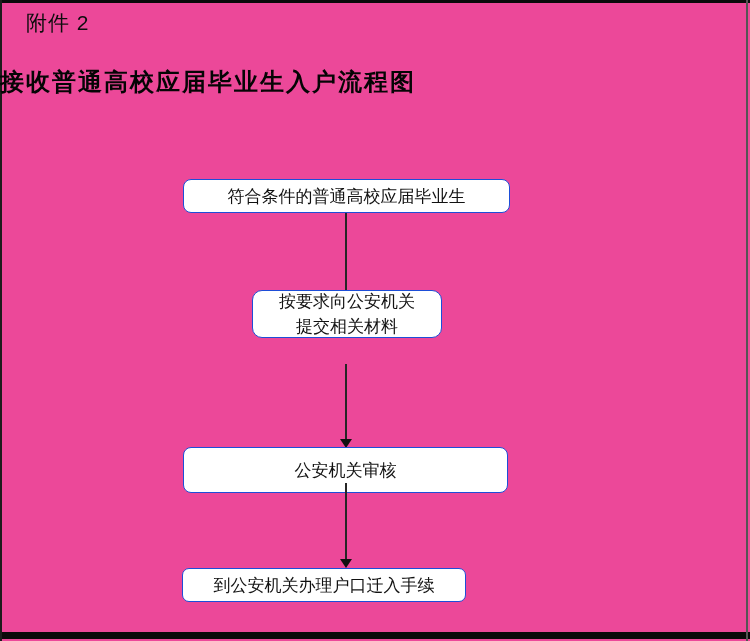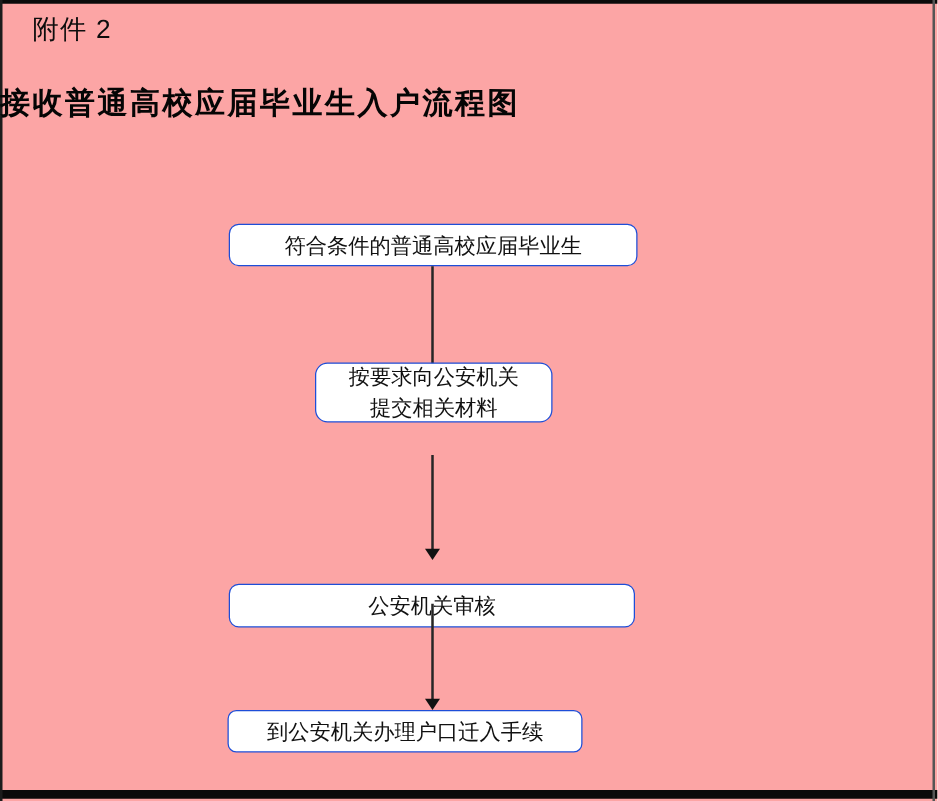--- a/index.html
+++ b/index.html
@@ -7,21 +7,21 @@
   body {
     font-family: "Liberation Sans", sans-serif;
     width: 750px; height: 641px;
     position: relative;
     overflow: hidden;
   }
   .page {
     position: absolute;
     left: 0; top: 0;
     width: 750px; height: 641px;
-    background: #fca5a5;
+    background: #ec4899;
   }
   
   .edge { position: absolute; background: #0a0a0a; }
   .edge-top    { left: 0; top: 0; width: 750px; height: 3px; }
   .edge-bottom { left: 0; top: 632px; width: 750px; height: 7px; }
   .edge-left   { left: 0; top: 0; width: 2px; height: 641px; background: #1c1c1c; }
   .edge-right  { left: 746px; top: 0; width: 2px; height: 641px; background: #555555; }
 
   .attachment-label {
     position: absolute;
@@ -51,21 +51,21 @@
     align-items: center;
     justify-content: center;
     text-align: center;
     font-size: 17px;
     color: #111111;
     white-space: pre-line;
     line-height: 25px;
   }
   .box-1 { left: 183px; top: 179px; width: 327px; height: 34px; }
   .box-2 { left: 252px; top: 290px; width: 190px; height: 48px; border-radius: 10px; }
-  .box-3 { left: 183px; top: 467px; width: 325px; height: 35px; }
+  .box-3 { left: 183px; top: 447px; width: 325px; height: 46px; }
   .box-4 { left: 182px; top: 568px; width: 284px; height: 34px; border-radius: 7px; }
 
   .arrow {
     position: absolute;
     left: 340px;
     width: 12px;
   }
   .arrow-1 { top: 213px; height: 90px; }
   .arrow-2 { top: 364px; height: 84px; }
   .arrow-3 { top: 483px; height: 85px; }

